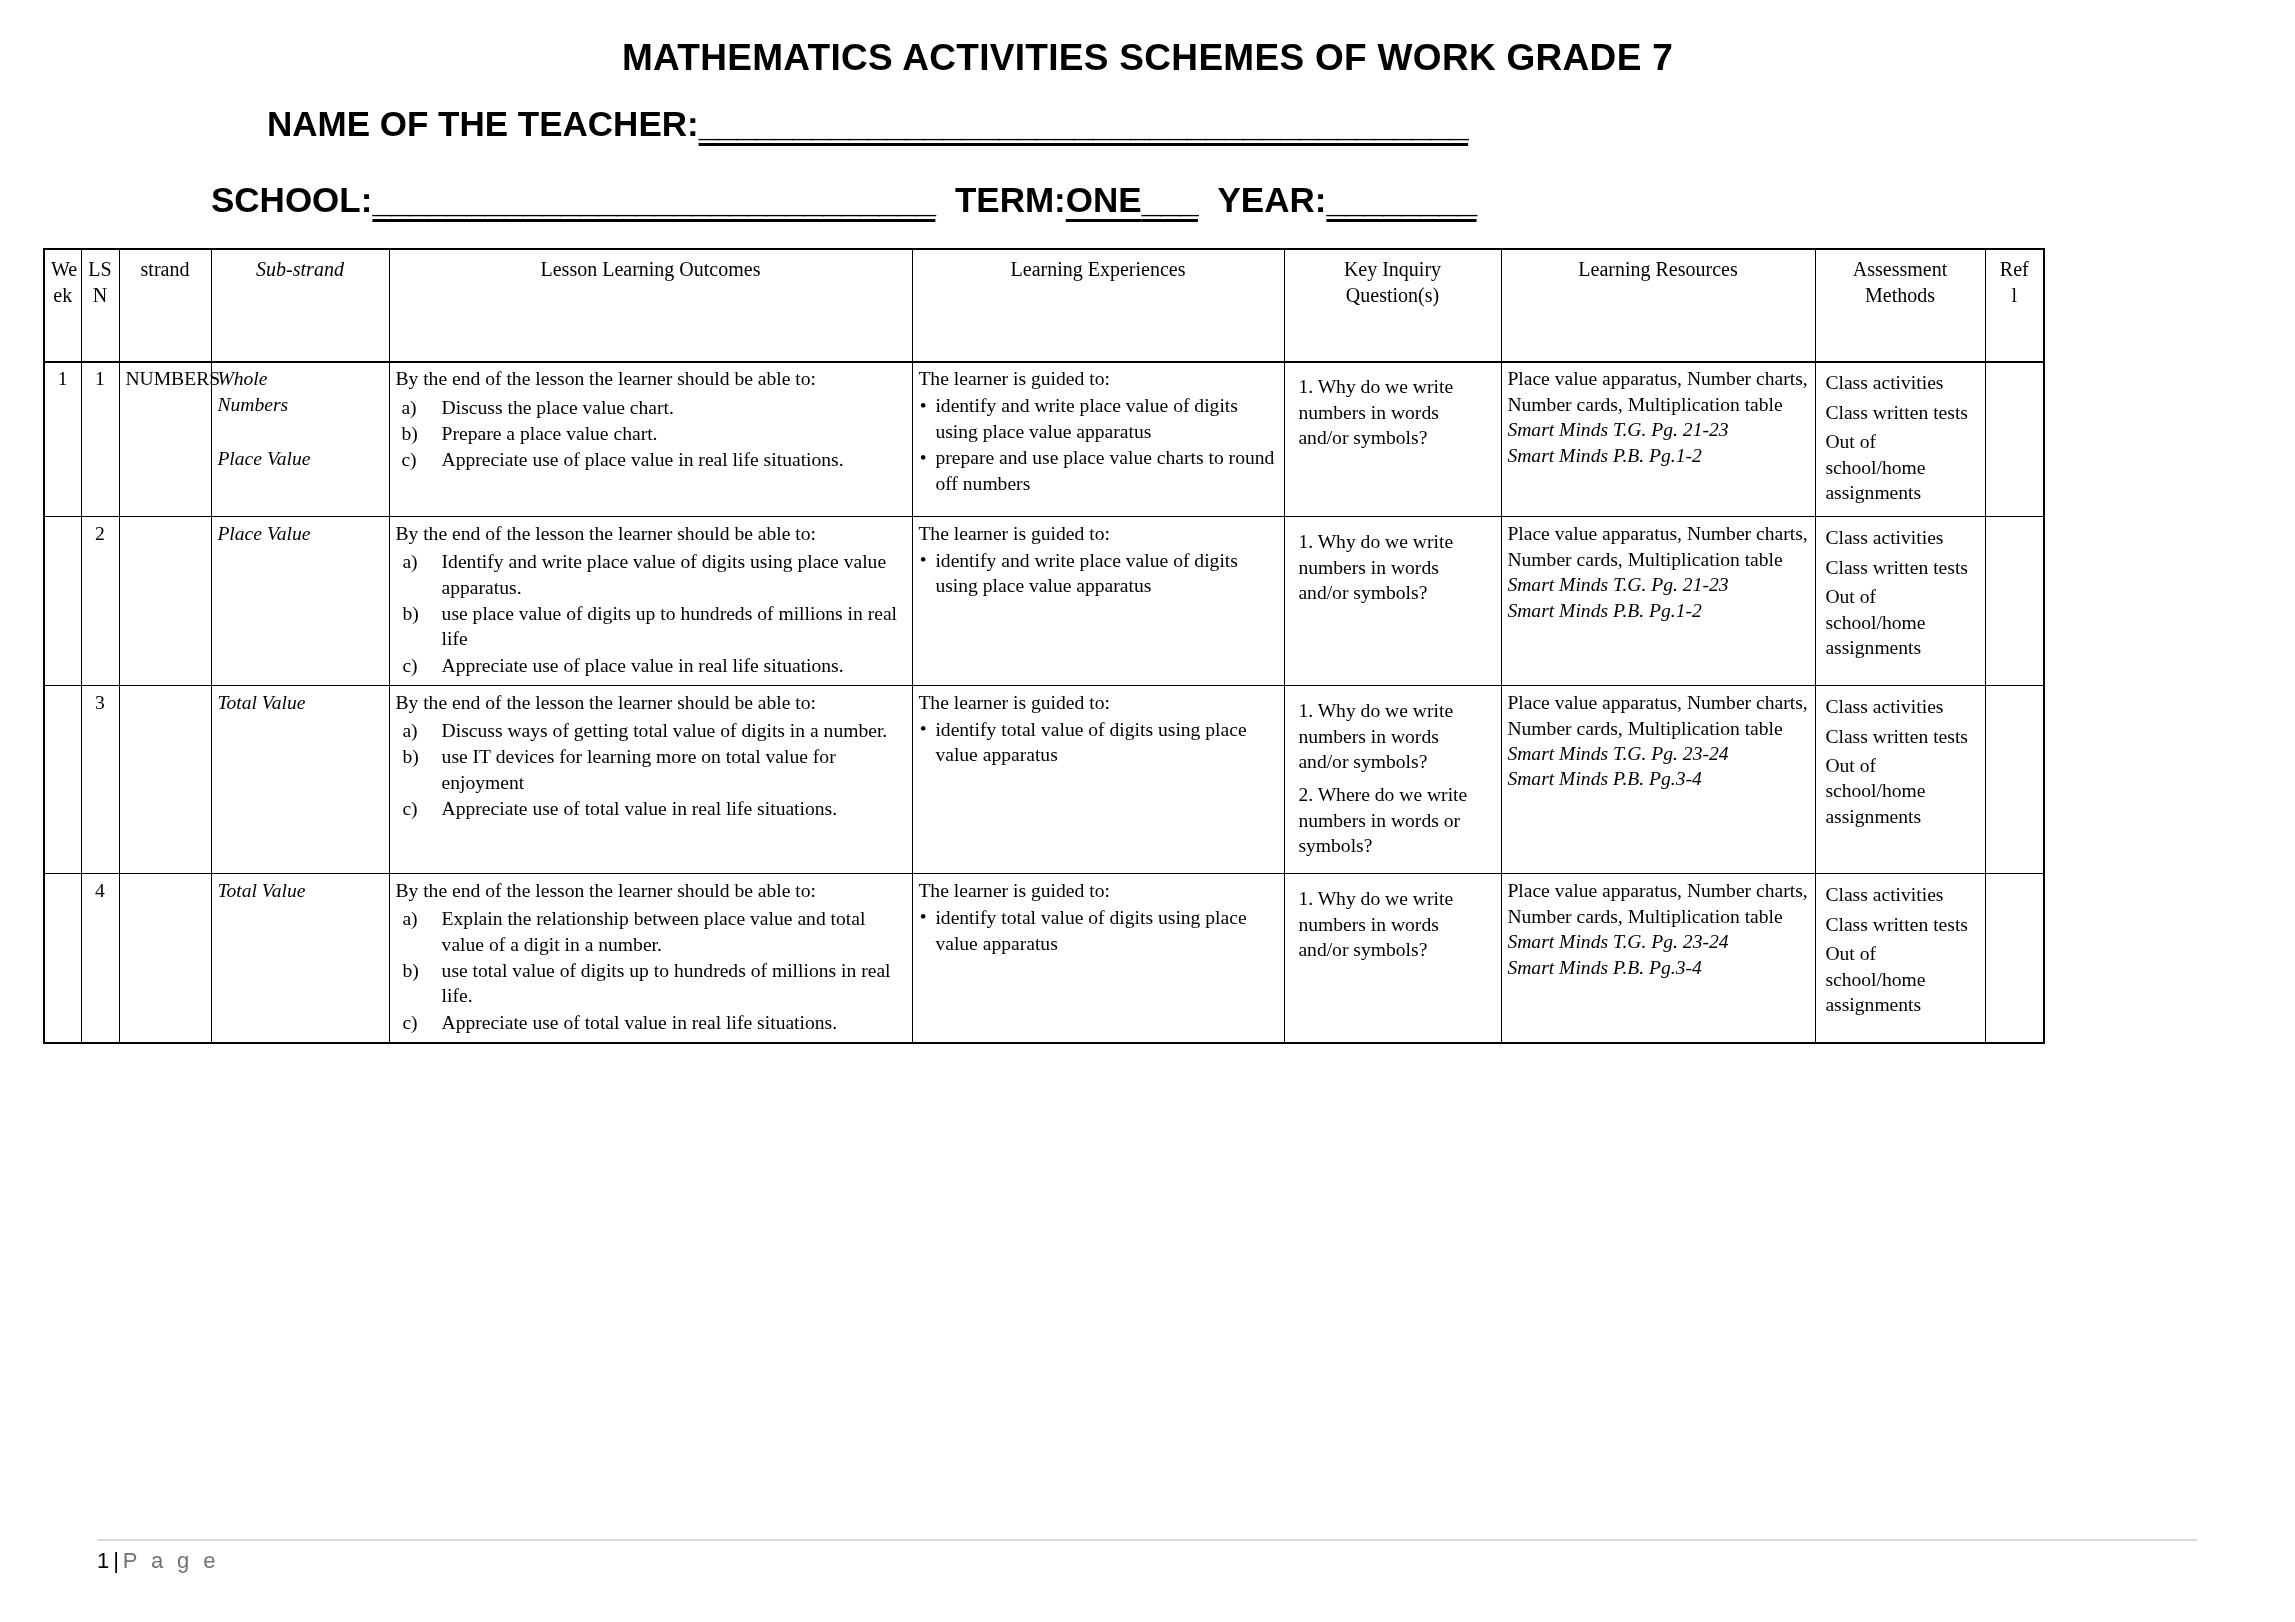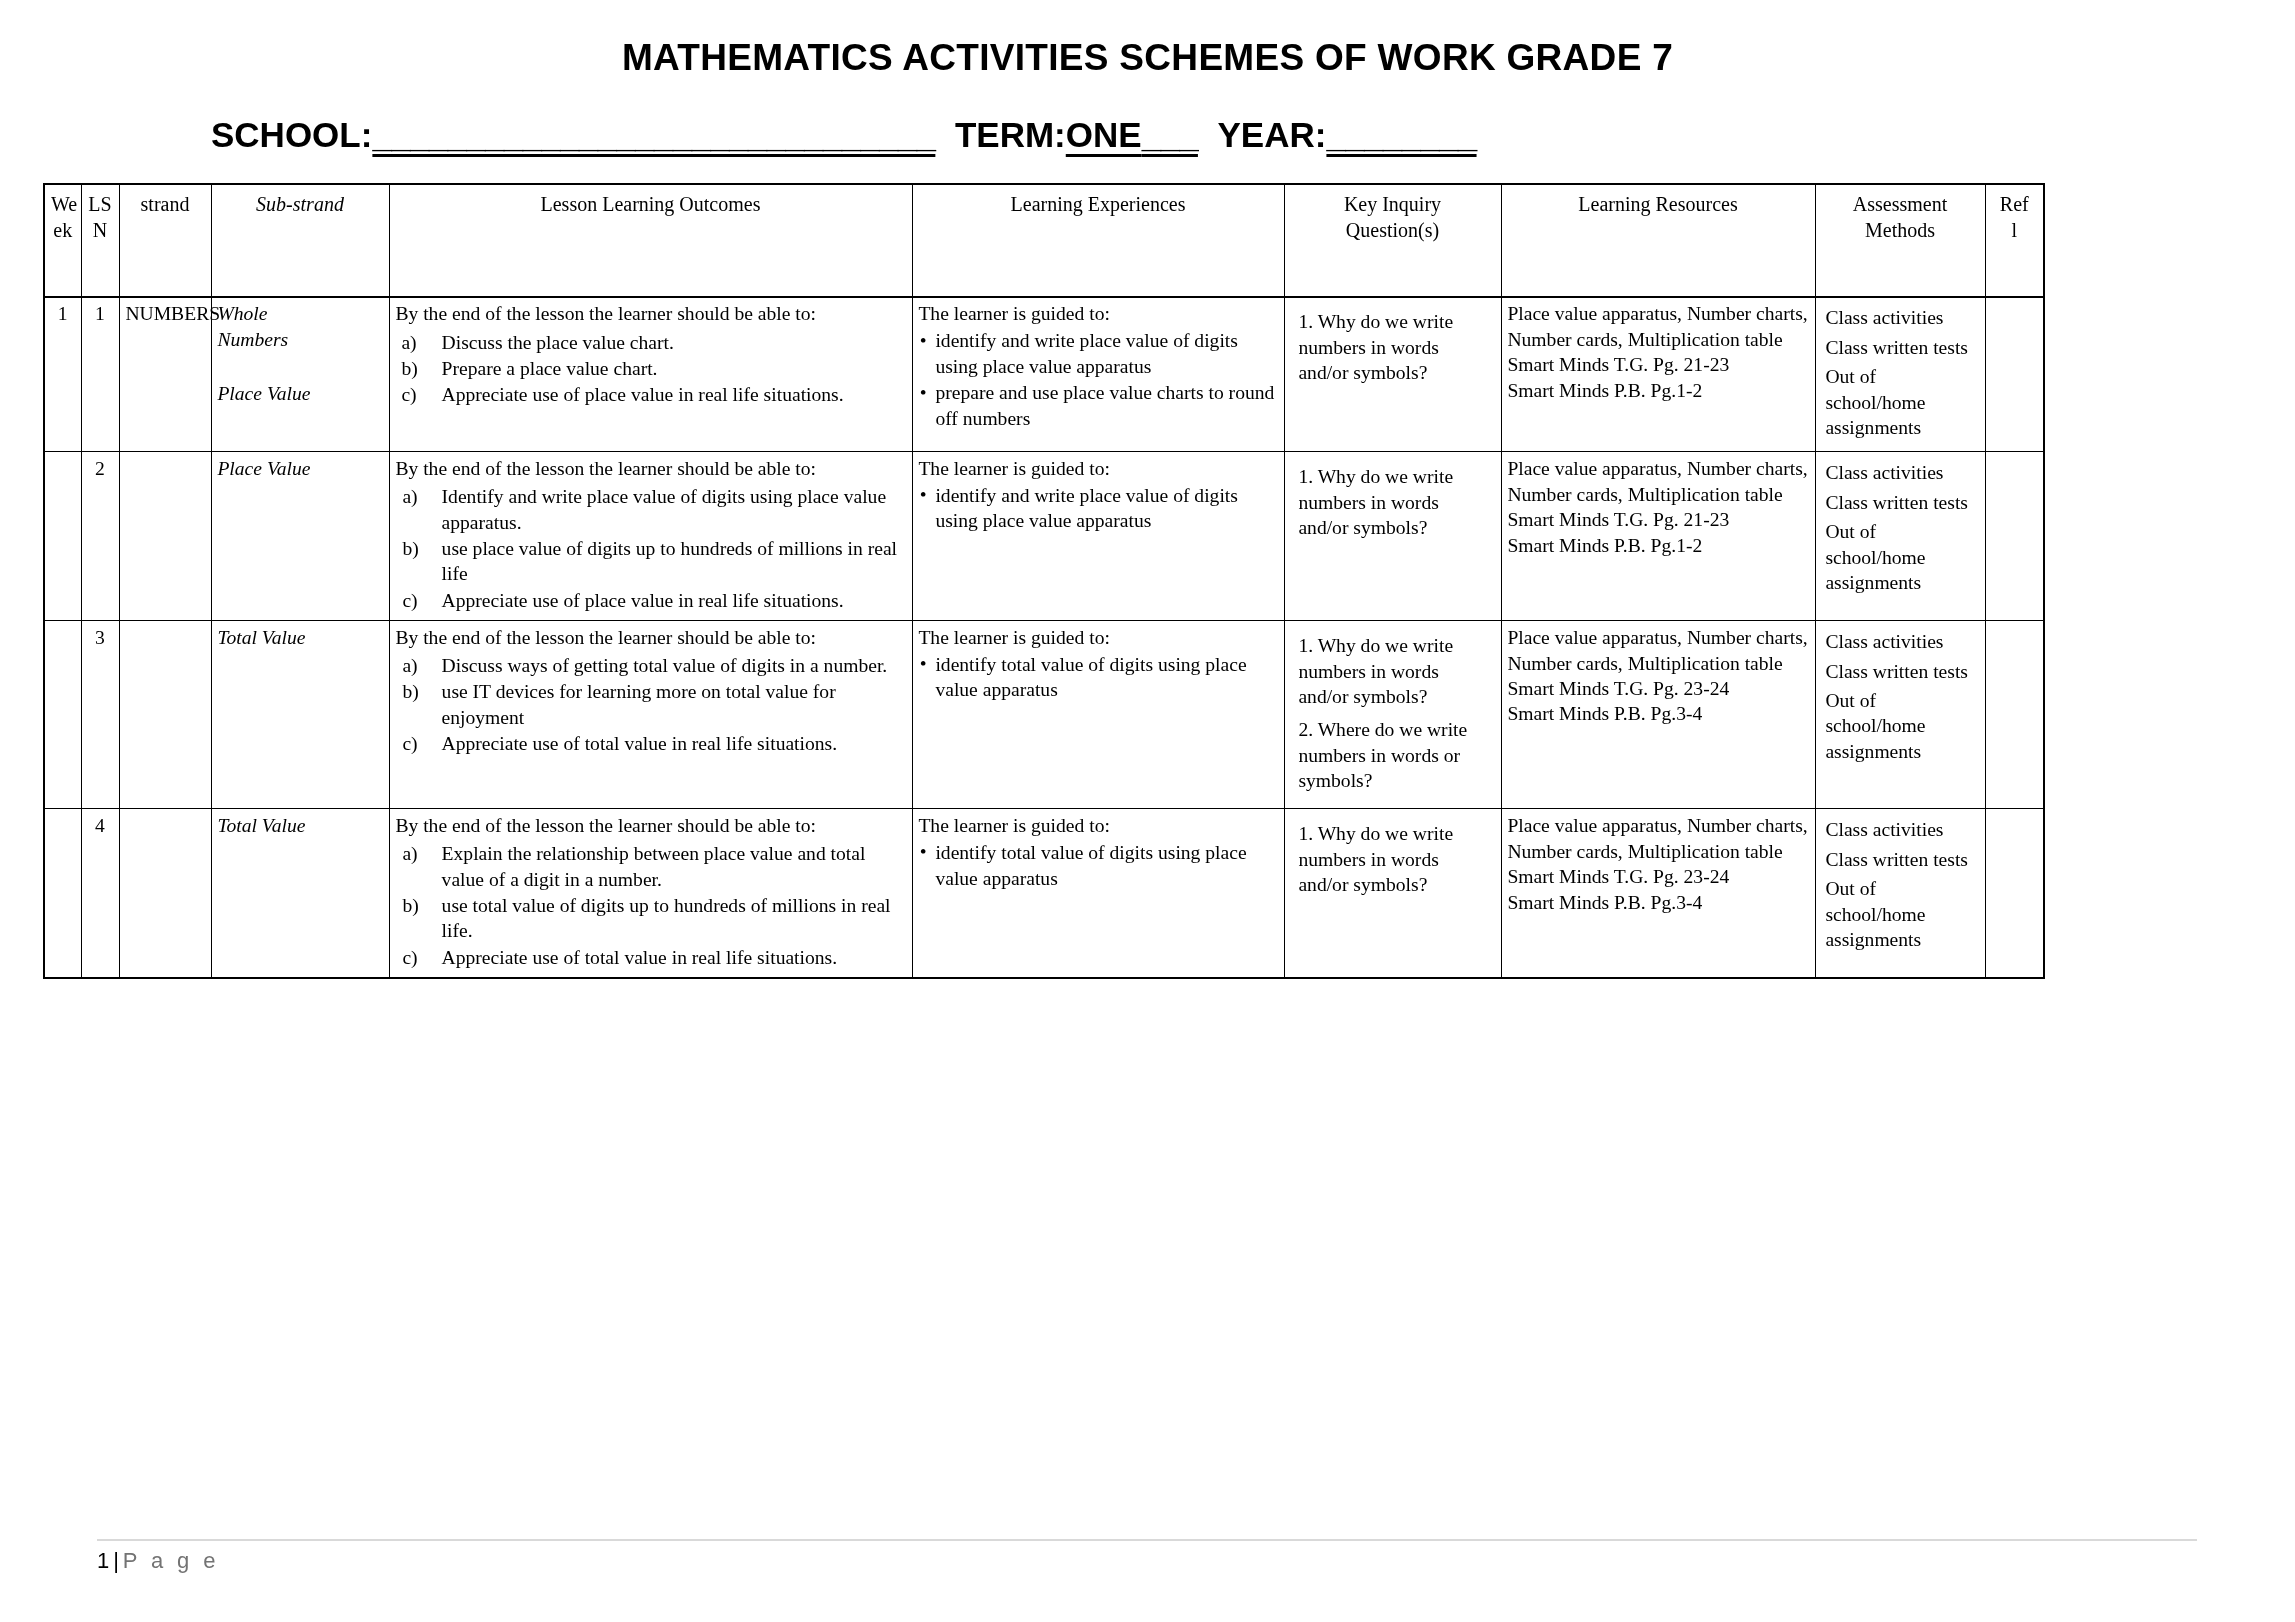--- a/index.html
+++ b/index.html
@@ -148,21 +148,21 @@
   }
   ul.le-list > li::before {
     content: "\2022";
     position: absolute;
     left: 1.3px;
     top: -0.7px;
   }
 
   .kiq-item { margin: 8px; }
   .lr-plain { margin: 0; }
-  .lr-ital { margin: 0; }
+  .lr-ital { margin: 0; font-style: italic; }
   .am-item { margin: 4px; }
 
   
   .footer {
     position: absolute;
     left: 0;
     right: 0;
     top: 1539px;
     padding-left: 97px;
     padding-right: 97px;
@@ -180,20 +180,23 @@
   .footer-num { color: #000; font-weight: normal; }
   .footer-bar { color: #000; padding: 0 2.6px; }
   .footer-page { color: #737373; letter-spacing: 3.9px; }
 </style>
 </head>
 <body>
 
 <div class="doc-header">
   <div class="title-main">MATHEMATICS ACTIVITIES SCHEMES OF WORK GRADE 7</div>
 
+  <div class="line-teacher">
+    <span>NAME OF THE TEACHER:</span><span class="blank-ul">_________________________________________</span>
+  </div>
 
   <div class="line-school">
     <span>SCHOOL:</span><span class="blank-ul">______________________________</span><span class="gap-sm"></span><span>TERM:</span><span class="val-ul">ONE</span><span class="blank-ul">___</span><span class="gap-sm"></span><span>YEAR:</span><span class="blank-ul">________</span>
   </div>
 </div>
 
 <div class="sow-wrap">
 <table class="sow">
   <colgroup>
     <col class="c-week">

